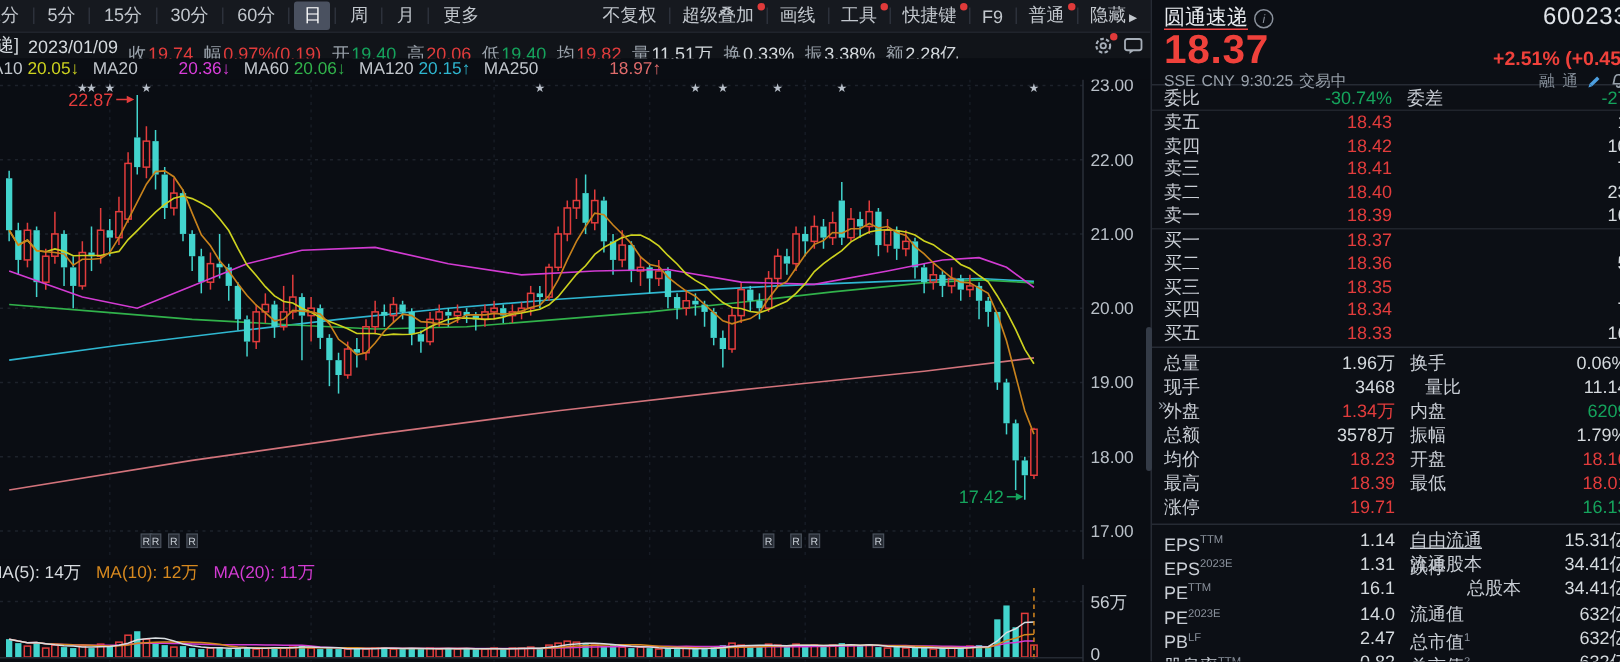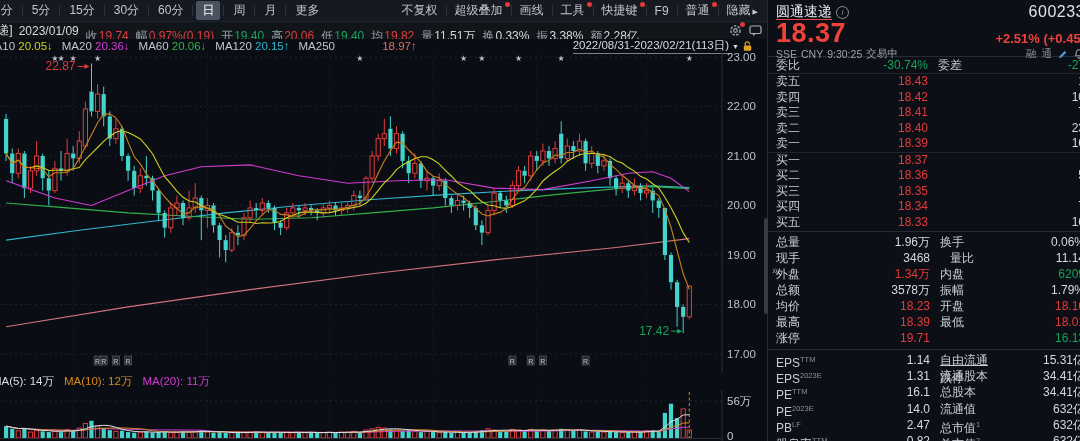--- a/index.html
+++ b/index.html
@@ -153,33 +153,25 @@
             <rect x="1" y="2" width="11" height="7.5" rx="1.5" fill="none" stroke="#a7afb9" stroke-width="1.2"></rect>
             <path d="M4,9.5 L4,12 L7.2,9.5 Z" fill="#a7afb9"></path>
           </svg>
         </span>
       </span>
     </div>
 
     <div class="row3">
       <span id="ma-items" style="display:flex;">
           <span class="ma-item"><span>MA10 </span><span style="color: rgb(205, 210, 31);">20.05↓</span></span>
-          <span class="ma-item"><span>MA20 </span><span style="color: rgb(217, 62, 217);">20.36↓</span></span>
+          <span class="ma-item"><span>MA20 </span><span style="color: rgb(217, 62, 217); margin-left: 24px;">20.36↓</span></span>
           <span class="ma-item"><span>MA60 </span><span style="color: rgb(49, 178, 75);">20.06↓</span></span>
           <span class="ma-item"><span>MA120 </span><span style="color: rgb(47, 182, 208);">20.15↑</span></span>
           <span class="ma-item"><span>MA250 </span><span style="color: rgb(223, 107, 107); margin-left: 44px;">18.97↑</span></span>
         </span>
-      <span class="range-wrap">
-        <span class="range-text">2022/08/31-2023/02/21(113日)</span>
-        <span class="range-caret">▼</span>
-        <svg width="11" height="12" viewBox="0 0 11 12">
-          <path d="M3.2,5.4 V3.9 a2.1,2.1 0 0 1 4.2,0 V4.6" fill="none" stroke="#e0a422" stroke-width="1.3"></path>
-          <rect x="1.8" y="5.4" width="7.4" height="5.4" rx="1" fill="#e0a422"></rect>
-        </svg>
-      </span>
     </div>
 
     <svg id="main-chart" width="767" height="320">
         <line x1="0" y1="3.9599999999999156" x2="722" y2="3.9599999999999156" stroke="#1d222b" stroke-dasharray="2,3"></line>
         <text x="727" y="7.959999999999916" font-size="11.5" fill="#b9c0c8">23.00</text>
         <line x1="0" y1="53.459999999999916" x2="722" y2="53.459999999999916" stroke="#1d222b" stroke-dasharray="2,3"></line>
         <text x="727" y="57.459999999999916" font-size="11.5" fill="#b9c0c8">22.00</text>
         <line x1="0" y1="102.95999999999992" x2="722" y2="102.95999999999992" stroke="#1d222b" stroke-dasharray="2,3"></line>
         <text x="727" y="106.95999999999992" font-size="11.5" fill="#b9c0c8">21.00</text>
         <line x1="0" y1="152.45999999999992" x2="722" y2="152.45999999999992" stroke="#1d222b" stroke-dasharray="2,3"></line>
@@ -863,21 +855,21 @@
         </div>
         <div class="fd-row">
           <span class="lblc">EPS<sup>2023E</sup></span>
           <span class="tr c-white">1.31</span>
           <span class="lblc" style="padding-left: 10px;">流通股本</span>
           <span class="tr c-white">34.41亿</span>
         </div>
         <div class="fd-row">
           <span class="lblc">PE<sup>TTM</sup></span>
           <span class="tr c-white">16.1</span>
-          <span class="lblc" style="padding-left: 10px;">总股本</span>
+          <span class="lblc" style="padding-left: 10px; text-align: right;">总股本</span>
           <span class="tr c-white">34.41亿</span>
         </div>
         <div class="fd-row">
           <span class="lblc">PE<sup>2023E</sup></span>
           <span class="tr c-white">14.0</span>
           <span class="lblc" style="padding-left: 10px;">流通值</span>
           <span class="tr c-white">632亿</span>
         </div>
         <div class="fd-row">
           <span class="lblc">PB<sup>LF</sup></span>

